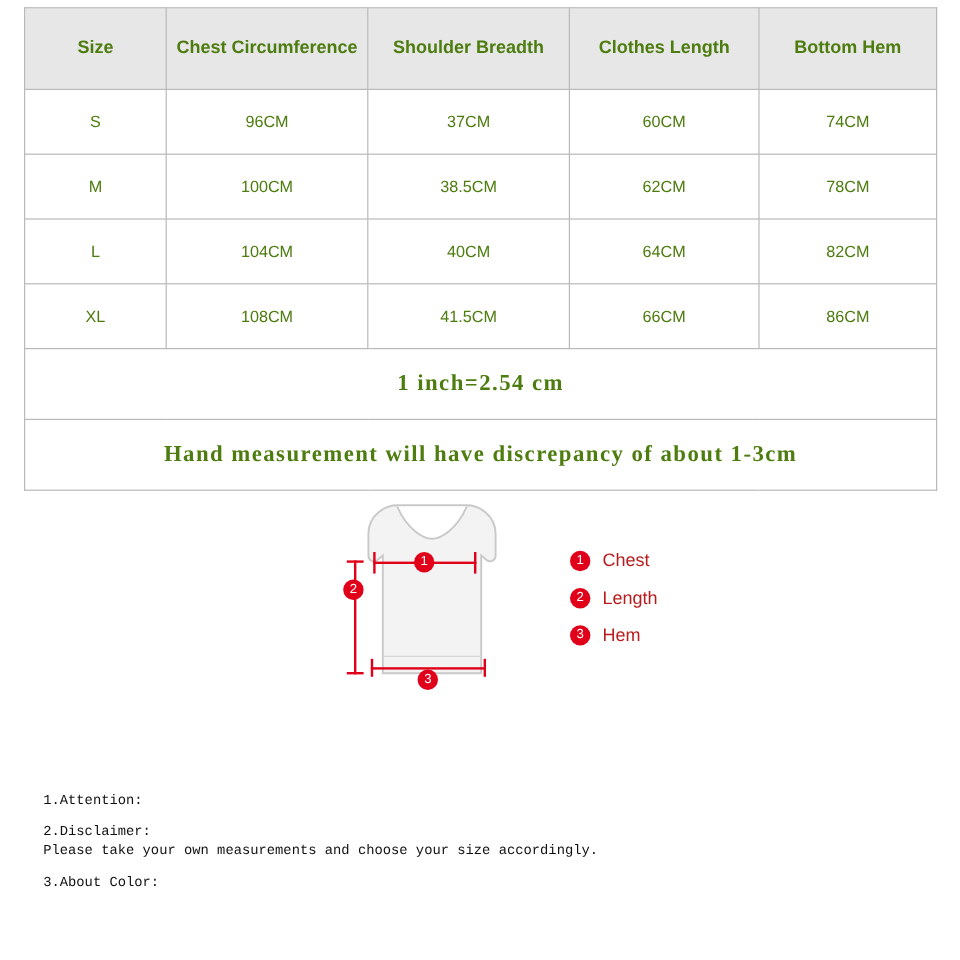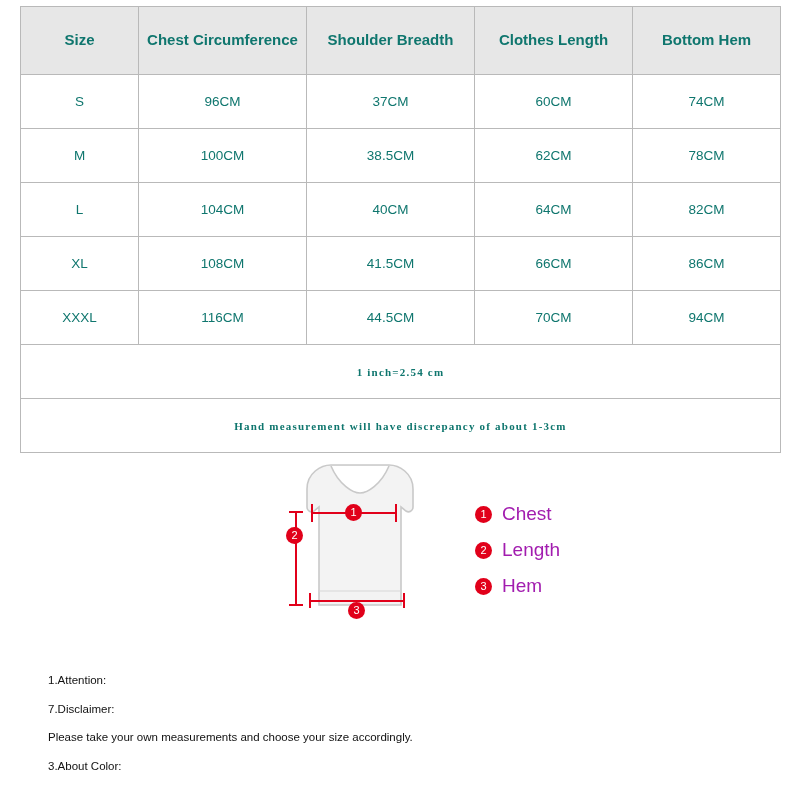--- a/index.html
+++ b/index.html
@@ -25,21 +25,21 @@
     width: 760px;
     margin: 6px 20px 0 20px;
     table-layout: fixed;
   }
   table.size-table th,
   table.size-table td {
     border: 1px solid #b9b9b9;
     text-align: center;
     vertical-align: middle;
     font-size: 13.5px;
-    color: #0f766e;
+    color: #4d7c0f;
     padding: 18px 4px;
   }
   table.size-table thead th {
     background: #e7e7e7;
     font-weight: bold;
     font-size: 15px;
     height: 68px;
     line-height: 1.25;
   }
   table.size-table tbody td {
@@ -50,21 +50,21 @@
   col.c2 { width: 168px; }
   col.c3 { width: 168px; }
   col.c4 { width: 158px; }
   col.c5 { width: 148px; }
 
   tr.note-row td {
     height: 30px;
     font-family: "Liberation Serif", serif;
     font-weight: bold;
     letter-spacing: 1.2px;
-    font-size: 11px;
+    font-size: 19px;
   }
 
   
   .diagram {
     position: relative;
     width: 760px;
     height: 150px;
     margin: 10px 20px 0 20px;
   }
   .shirt-wrap {
@@ -119,35 +119,35 @@
     border-radius: 50%;
     background: #e1001a;
     color: #fff;
     font-size: 11px;
     line-height: 17px;
     text-align: center;
     margin-right: 10px;
     flex: none;
   }
   .legend-label {
-    font-size: 19px;
-    color: #a21caf;
+    font-size: 15px;
+    color: #b91c1c;
   }
 
   
   .notes {
     position: absolute;
     left: 36px;
     top: 660px;
     width: 740px;
     font-size: 11.5px;
     line-height: 1.45;
     color: #111;
   }
-  .notes p { margin: 12px; }
+  .notes p { margin: 0; font-family: Liberation Mono, monospace; }
   .notes .blk { margin-bottom: 9px; }
   .notes .head { }
 </style>
 </head>
 <body>
 
 <div class="page">
 
   <table class="size-table">
     <colgroup>
@@ -187,27 +187,20 @@
         <td>40CM</td>
         <td>64CM</td>
         <td>82CM</td>
       </tr>
       <tr>
         <td>XL</td>
         <td>108CM</td>
         <td>41.5CM</td>
         <td>66CM</td>
         <td>86CM</td>
-      </tr>
-      <tr>
-        <td>XXXL</td>
-        <td>116CM</td>
-        <td>44.5CM</td>
-        <td>70CM</td>
-        <td>94CM</td>
       </tr>
       <tr class="note-row">
         <td colspan="5">1 inch=2.54 cm</td>
       </tr>
       <tr class="note-row">
         <td colspan="5">Hand measurement will have discrepancy of about 1-3cm</td>
       </tr>
     </tbody>
   </table>
 
@@ -252,21 +245,21 @@
         <span class="legend-label">Hem</span>
       </div>
     </div>
   </div>
 
   <div class="notes">
     <div class="blk">
       <p class="head">1.Attention:</p>
     </div>
     <div class="blk">
-      <p class="head">7.Disclaimer:</p>
+      <p class="head">2.Disclaimer:</p>
       <p>Please take your own measurements and choose your size accordingly.</p>
     </div>
     <div class="blk">
       <p class="head">3.About Color:</p>
 
     </div>
   </div>
 
 </div>
 

